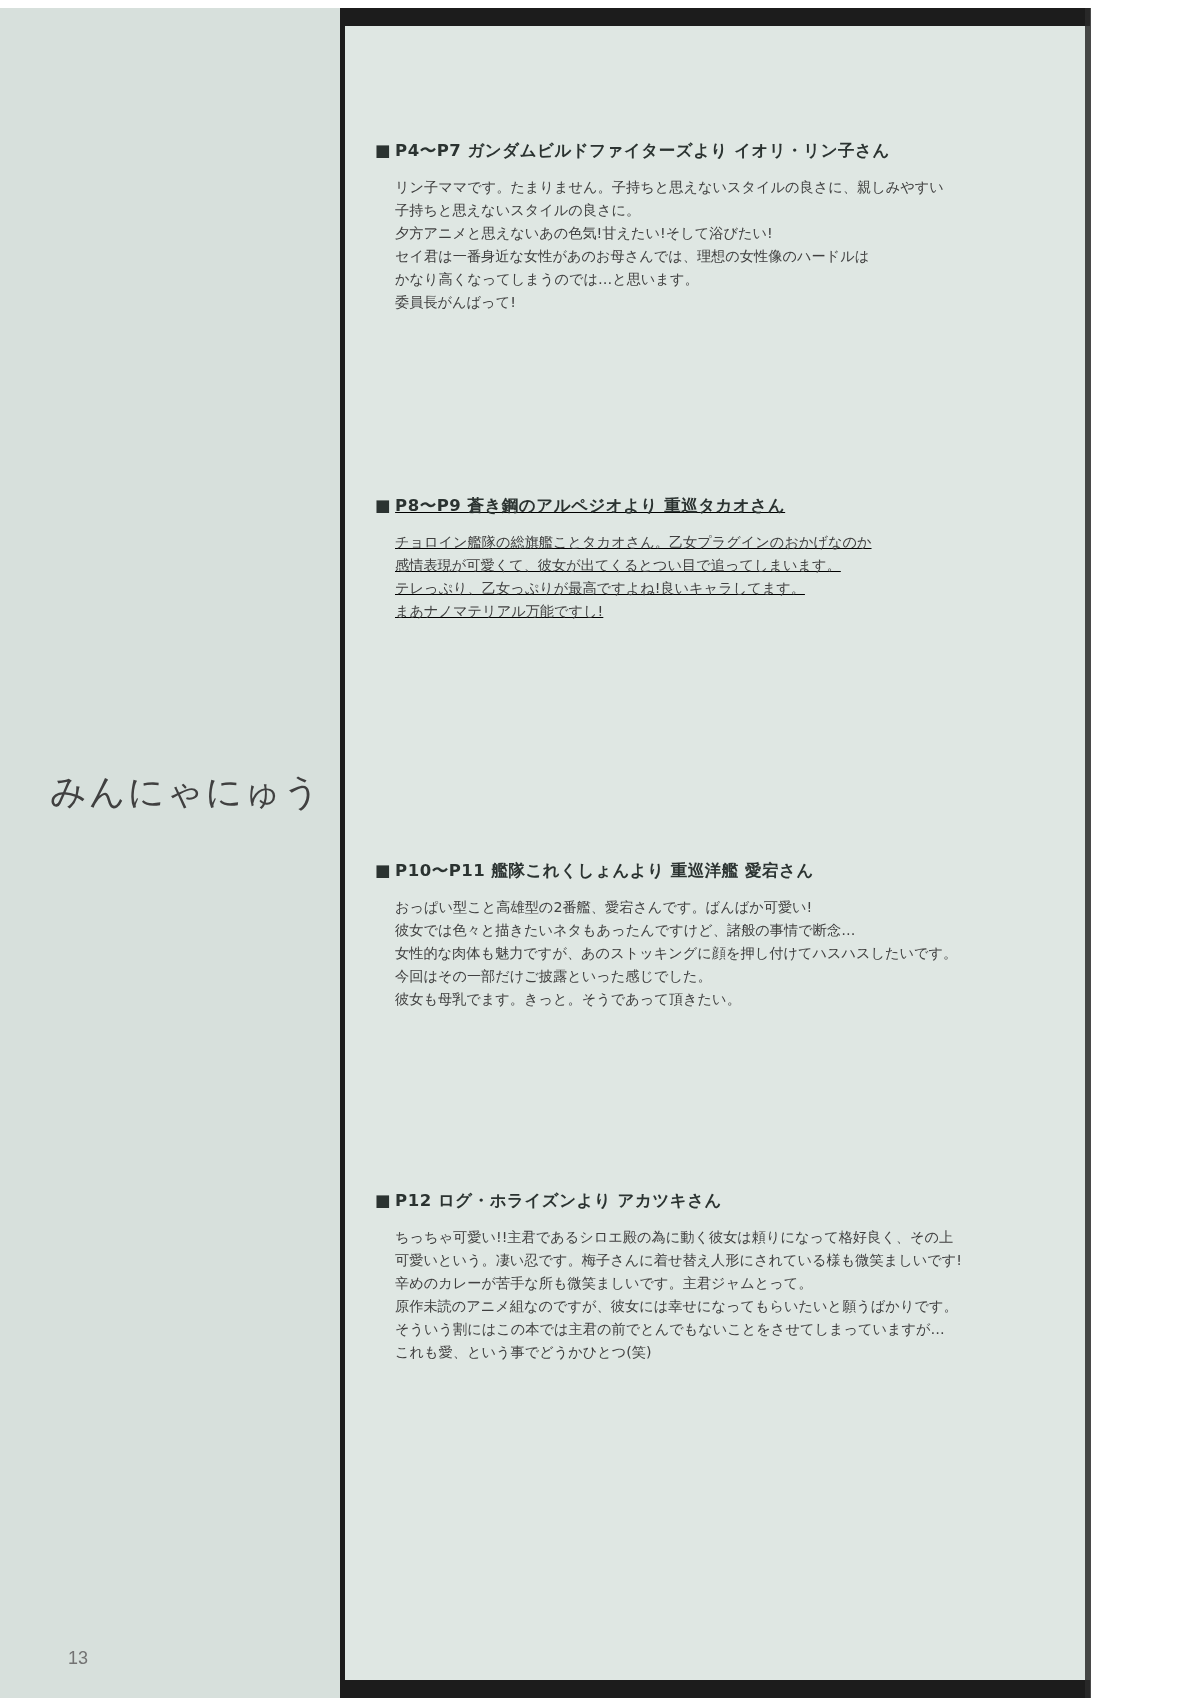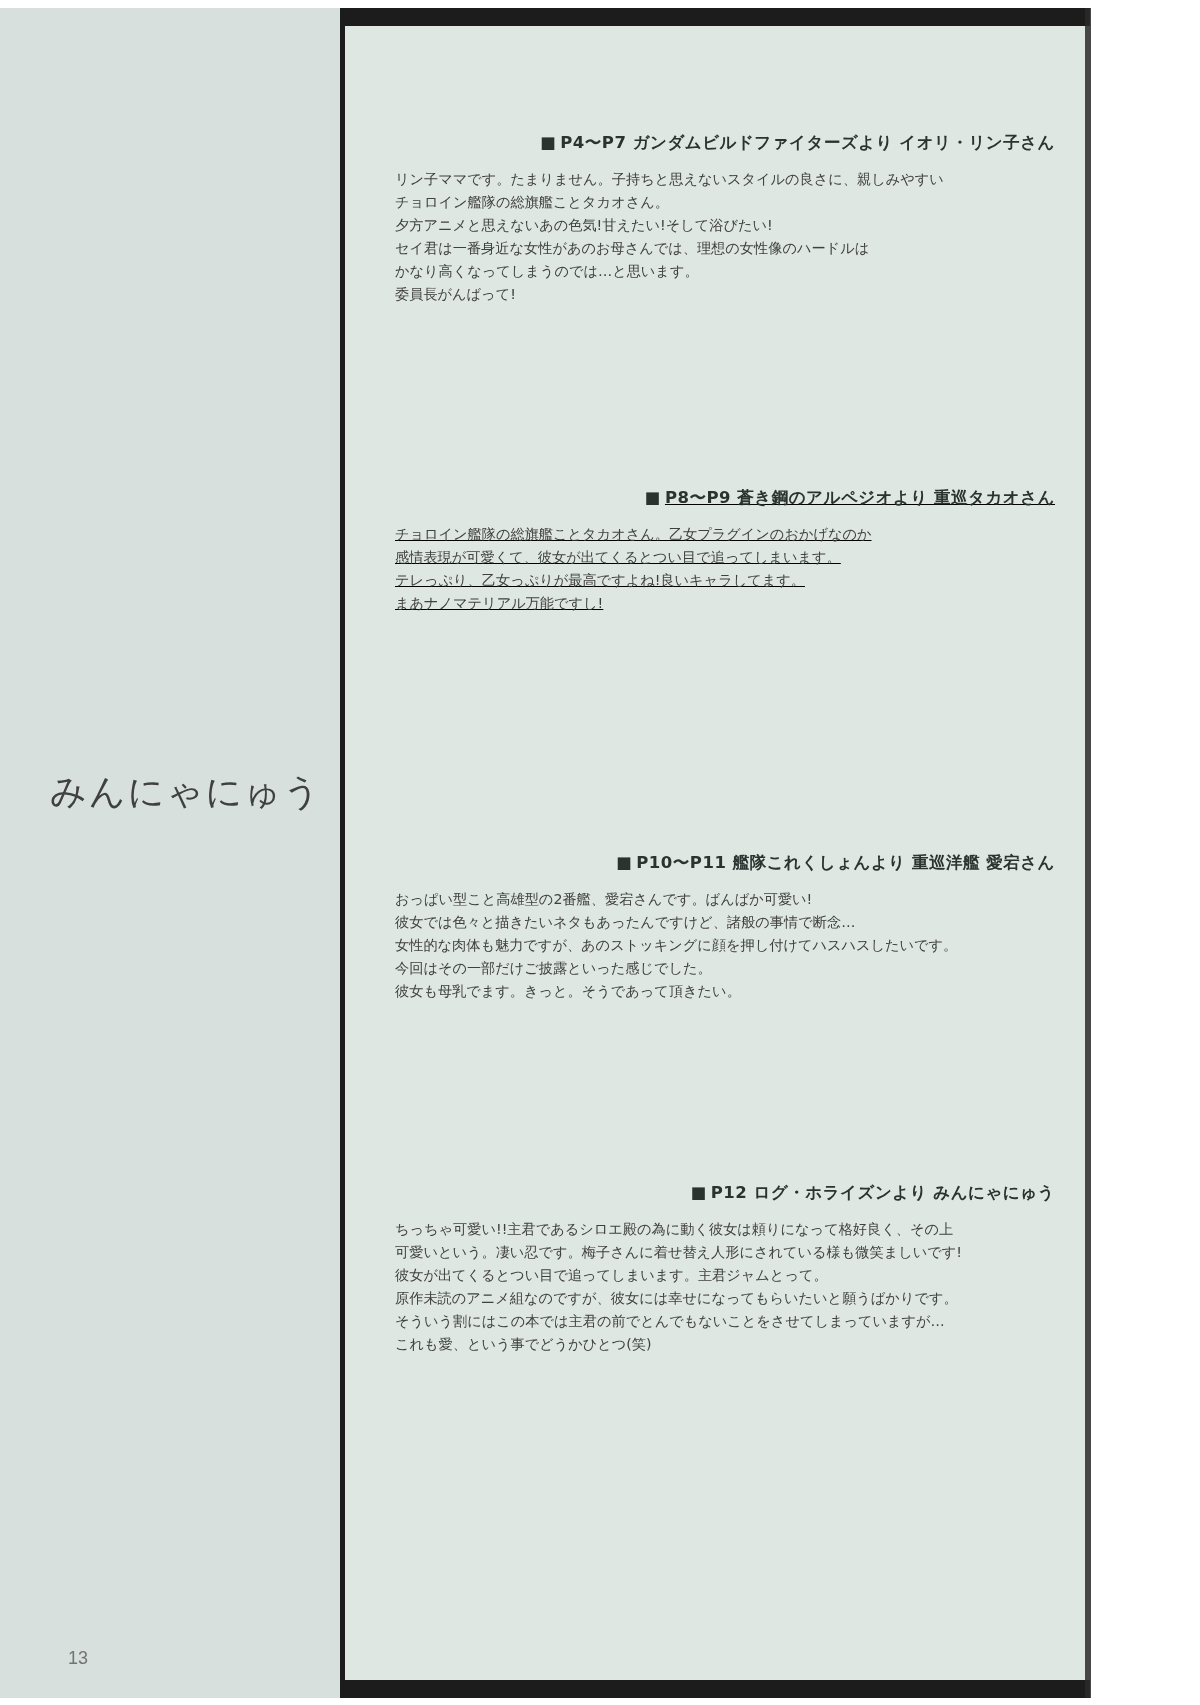--- a/index.html
+++ b/index.html
@@ -104,24 +104,23 @@
     width: 680px;
   }
   .section {
     margin-bottom: 0;
   }
   .section-heading {
     font-size: 16.5px;
     font-weight: bold;
     color: #2b3331;
     letter-spacing: 0.5px;
-    margin: 4px 0 14px 0;
+    margin: 12px 0 14px 0;
     font-family: "DejaVu Sans", sans-serif;
     white-space: nowrap;
-    text-align: right;
   }
   .section-heading .marker {
     display: inline-block;
     margin-right: 4px;
   }
   .section-body {
     margin: 0 0 0 20px;
     font-size: 14.2px;
     line-height: 1.62;
     color: #404040;
@@ -176,21 +175,21 @@
     <div class="vertical-title">みんにゃにゅう</div>
 
     <div class="sections">
 
       <div class="section" style="position:absolute; left:0; top:0; width:680px;">
         <div class="section-heading">
           <span class="marker">■</span><span>P4〜P7  ガンダムビルドファイターズより  イオリ・リン子さん</span>
         </div>
         <div class="section-body">
           <div>リン子ママです。たまりません。子持ちと思えないスタイルの良さに、親しみやすい</div>
-          <div>チョロイン艦隊の総旗艦ことタカオさん。</div>
+          <div>子持ちと思えないスタイルの良さに。</div>
           <div>夕方アニメと思えないあの色気!甘えたい!そして浴びたい!</div>
           <div>セイ君は一番身近な女性があのお母さんでは、理想の女性像のハードルは</div>
           <div>かなり高くなってしまうのでは…と思います。</div>
           <div>委員長がんばって!</div>
         </div>
       </div>
 
       <div class="section" style="position:absolute; left:0; top:355px; width:680px;text-decoration:underline;">
         <div class="section-heading">
           <span class="marker">■</span><span>P8〜P9  蒼き鋼のアルペジオより  重巡タカオさん</span>
@@ -211,26 +210,26 @@
           <div>おっぱい型こと高雄型の2番艦、愛宕さんです。ばんばか可愛い!</div>
           <div>彼女では色々と描きたいネタもあったんですけど、諸般の事情で断念…</div>
           <div>女性的な肉体も魅力ですが、あのストッキングに顔を押し付けてハスハスしたいです。</div>
           <div>今回はその一部だけご披露といった感じでした。</div>
           <div>彼女も母乳でます。きっと。そうであって頂きたい。</div>
         </div>
       </div>
 
       <div class="section" style="position:absolute; left:0; top:1050px; width:680px;">
         <div class="section-heading">
-          <span class="marker">■</span><span>P12  ログ・ホライズンより  みんにゃにゅう</span>
+          <span class="marker">■</span><span>P12  ログ・ホライズンより  アカツキさん</span>
         </div>
         <div class="section-body">
           <div>ちっちゃ可愛い!!主君であるシロエ殿の為に動く彼女は頼りになって格好良く、その上</div>
           <div>可愛いという。凄い忍です。梅子さんに着せ替え人形にされている様も微笑ましいです!</div>
-          <div>彼女が出てくるとつい目で追ってしまいます。主君ジャムとって。</div>
+          <div>辛めのカレーが苦手な所も微笑ましいです。主君ジャムとって。</div>
           <div>原作未読のアニメ組なのですが、彼女には幸せになってもらいたいと願うばかりです。</div>
           <div>そういう割にはこの本では主君の前でとんでもないことをさせてしまっていますが…</div>
           <div>これも愛、という事でどうかひとつ(笑)</div>
         </div>
       </div>
 
     </div>
   </div>
 
   <div class="scan-edge-right"></div>

